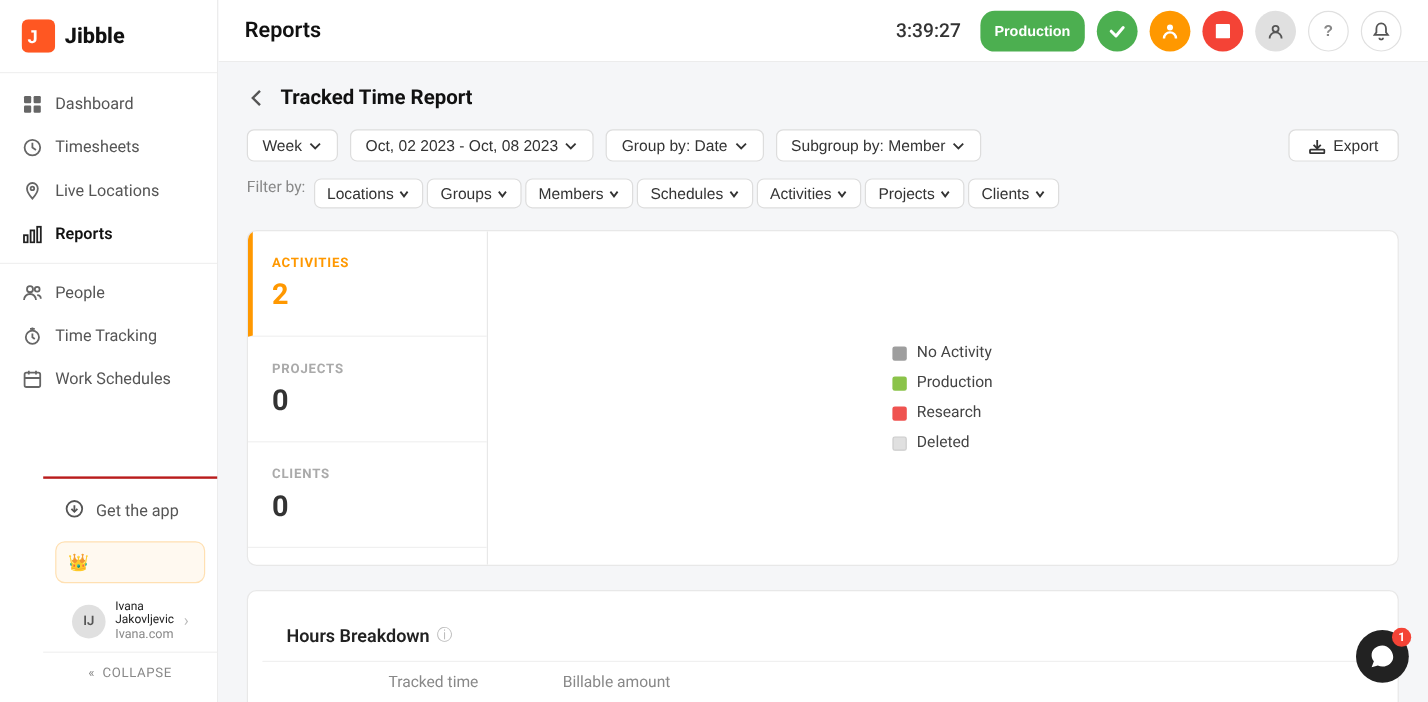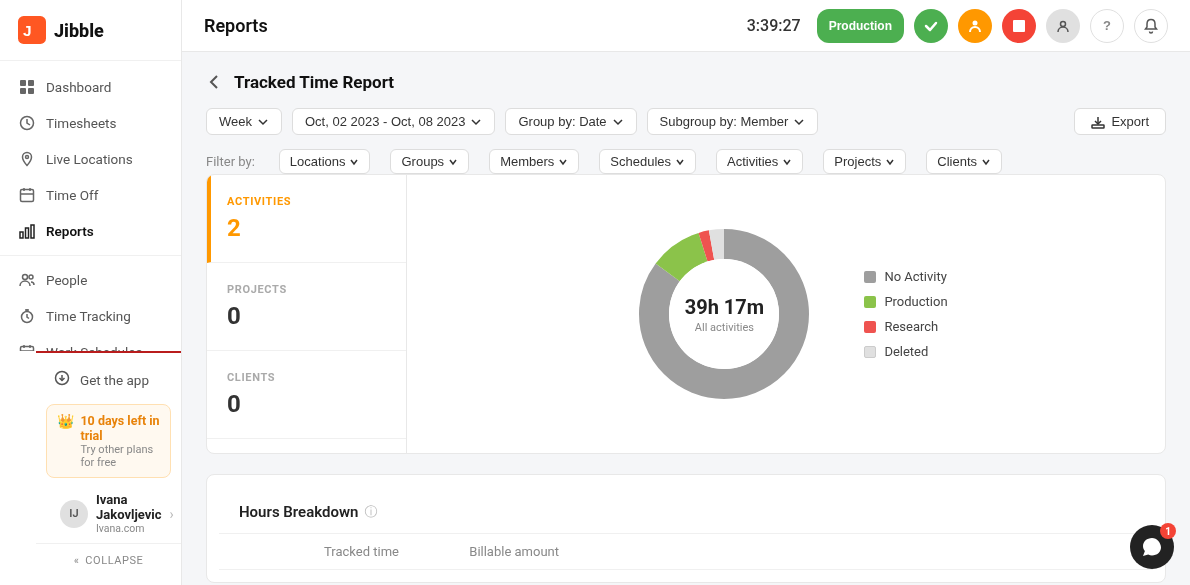--- a/index.html
+++ b/index.html
@@ -16,21 +16,21 @@
     .nav-item.active .nav-icon { color: #222; }
     .nav-divider { height: 1px; background: #f0f0f0; margin: 6px 0; }
     .sidebar-bottom { padding: 8px 0; border-top: 2px solid #b91c1c; margin-left: 36px; }
     .get-app-item { display: flex; align-items: center; gap: 10px; padding: 9px 18px; cursor: pointer; color: #555; font-size: 13.5px; }
     .trial-banner { margin: 6px 10px; background: #fff9f0; border: 1px solid #ffe0b2; border-radius: 8px; padding: 8px 10px; display: flex; align-items: flex-start; gap: 6px; }
     .trial-text-main { font-size: 12.5px; font-weight: 700; color: #e8830a; }
     .trial-text-sub { font-size: 11px; color: #888; }
     .user-row { display: flex; align-items: center; padding: 8px 24px; cursor: pointer; gap: 8px; }
     .user-avatar { width: 28px; height: 28px; border-radius: 50%; background: #e0e0e0; display: flex; align-items: center; justify-content: center; font-size: 11px; font-weight: 600; color: #555; flex-shrink: 0; }
     .user-info { flex: 1; }
-    .user-name { font-size: 13px; font-weight: 700; color: #222; }
+    .user-name { font-size: 10px; font-weight: 400; color: #222; }
     .user-email { font-size: 10.5px; color: #888; }
     .collapse-btn { display: flex; align-items: center; justify-content: center; gap: 6px; padding: 10px 18px; cursor: pointer; color: #888; font-size: 11px; letter-spacing: 0.05em; border-top: 1px solid #f0f0f0; }
 
     
     .main { flex: 1; display: flex; flex-direction: column; overflow: hidden; background: #f5f6f8; }
 
     
     .header { background: #fff; border-bottom: 1px solid #e8e8e8; padding: 0 22px; height: 52px; display: flex; align-items: center; justify-content: space-between; flex-shrink: 0; }
     .header-title { font-size: 18px; font-weight: 600; color: #111; }
     .header-right { display: flex; align-items: center; gap: 10px; }
@@ -52,21 +52,21 @@
     .back-btn { display: flex; align-items: center; gap: 4px; cursor: pointer; color: #555; font-size: 13px; }
     .report-title { font-size: 17px; font-weight: 700; color: #111; }
 
     
     .filters-top { display: flex; align-items: center; gap: 10px; margin-bottom: 14px; flex-wrap: wrap; }
     .filter-btn { display: flex; align-items: center; gap: 5px; padding: 5px 12px; border: 1px solid #ddd; border-radius: 6px; background: #fff; cursor: pointer; font-size: 13px; color: #333; }
     .filter-btn svg { width: 12px; height: 12px; }
     .export-btn { margin-left: auto; display: flex; align-items: center; gap: 6px; padding: 5px 16px; border: 1px solid #ddd; border-radius: 6px; background: #fff; cursor: pointer; font-size: 13px; color: #333; }
 
     
-    .filter-by-row { display: flex; align-items: center; gap: 20px; flex-wrap: wrap; }
+    .filter-by-row { display: flex; gap: 3px; margin-bottom: 18px; flex-wrap: wrap; }
     .filter-label { font-size: 13px; color: #888; margin-right: 4px; }
     .filter-tag { display: flex; align-items: center; gap: 4px; padding: 4px 10px; border: 1px solid #ddd; border-radius: 6px; background: #fff; cursor: pointer; font-size: 13px; color: #333; }
 
     
     .stats-chart-row { display: flex; background: #fff; border-radius: 8px; border: 1px solid #e8e8e8; overflow: hidden; margin-bottom: 20px; min-height: 280px; }
     .stats-panel { width: 200px; border-right: 1px solid #e8e8e8; flex-shrink: 0; }
     .stat-card { padding: 20px 20px; border-bottom: 1px solid #f0f0f0; }
     .stat-card.active-card { border-left: 4px solid #ff9800; padding-left: 16px; }
     .stat-label { font-size: 11px; font-weight: 700; letter-spacing: 0.06em; color: #aaa; text-transform: uppercase; margin-bottom: 6px; }
     .stat-card.active-card .stat-label { color: #ff9800; }
@@ -138,31 +138,20 @@
     <div class="nav-item">
       <span class="nav-icon">
         <svg width="16" height="16" viewBox="0 0 16 16" fill="none" stroke="currentColor" stroke-width="1.5">
             <path d="M8 1.5C5.5 1.5 3.5 3.5 3.5 6c0 3.5 4.5 8.5 4.5 8.5S12.5 9.5 12.5 6c0-2.5-2-4.5-4.5-4.5z"></path>
             <circle cx="8" cy="6" r="1.5"></circle>
           </svg>
       </span>
       <span>Live Locations</span>
     </div>
 
-    <div class="nav-item">
-      <span class="nav-icon">
-        <svg width="16" height="16" viewBox="0 0 16 16" fill="none" stroke="currentColor" stroke-width="1.5">
-            <rect x="1.5" y="2.5" width="13" height="12" rx="1.5"></rect>
-            <line x1="5" y1="1" x2="5" y2="4"></line>
-            <line x1="11" y1="1" x2="11" y2="4"></line>
-            <line x1="1.5" y1="7" x2="14.5" y2="7"></line>
-          </svg>
-      </span>
-      <span>Time Off</span>
-    </div>
 
     <div class="nav-item active">
       <span class="nav-icon">
         <svg width="16" height="16" viewBox="0 0 16 16" fill="none" stroke="currentColor" stroke-width="1.5">
             <rect x="1" y="9" width="3" height="6"></rect>
             <rect x="6.5" y="5" width="3" height="10"></rect>
             <rect x="12" y="2" width="3" height="13"></rect>
           </svg>
       </span>
       <span>Reports</span>
@@ -216,24 +205,20 @@
             <circle cx="8" cy="8" r="6.5"></circle>
             <polyline points="5.5,8 8,10.5 10.5,8"></polyline>
             <line x1="8" y1="5" x2="8" y2="10.5"></line>
           </svg>
       </span>
       <span>Get the app</span>
     </div>
 
     <div class="trial-banner">
       <span style="font-size:14px;">👑</span>
-      <div>
-        <div class="trial-text-main">10 days left in trial</div>
-        <div class="trial-text-sub">Try other plans for free</div>
-      </div>
     </div>
 
     <div class="user-row">
       <div class="user-avatar">IJ</div>
       <div class="user-info">
         <div class="user-name">Ivana Jakovljevic</div>
         <div class="user-email">Ivana.com</div>
       </div>
       <span style="color:#bbb;font-size:14px;">›</span>
     </div>
@@ -387,34 +372,20 @@
             <div class="stat-label">PROJECTS</div>
             <div class="stat-value">0</div>
           </div>
           <div class="stat-card">
             <div class="stat-label">CLIENTS</div>
             <div class="stat-value">0</div>
           </div>
         </div>
 
         <div class="chart-panel">
-          <div class="donut-container">
-            <svg width="200" height="200" viewBox="0 0 200 200">
-
-              <circle cx="100" cy="100" r="70" fill="none" stroke="#9e9e9e" stroke-width="30" stroke-dasharray="373.8 439.8" stroke-dashoffset="0" transform="rotate(-90 100 100)"></circle>
-              <circle cx="100" cy="100" r="70" fill="none" stroke="#8bc34a" stroke-width="30" stroke-dasharray="44.0 439.8" stroke-dashoffset="-373.8" transform="rotate(-90 100 100)"></circle>
-              <circle cx="100" cy="100" r="70" fill="none" stroke="#ef5350" stroke-width="30" stroke-dasharray="8.8 439.8" stroke-dashoffset="-417.8" transform="rotate(-90 100 100)"></circle>
-              <circle cx="100" cy="100" r="70" fill="none" stroke="#e0e0e0" stroke-width="30" stroke-dasharray="13.2 439.8" stroke-dashoffset="-426.6" transform="rotate(-90 100 100)"></circle>
-              <circle cx="100" cy="100" r="55" fill="white"></circle>
-            </svg>
-            <div class="donut-center">
-              <div class="donut-center-time">39h 17m</div>
-              <div class="donut-center-label">All activities</div>
-            </div>
-          </div>
 
           <div class="chart-legend">
             <div class="legend-item">
               <div class="legend-dot" style="background:#9e9e9e;"></div>
               <span>No Activity</span>
             </div>
             <div class="legend-item">
               <div class="legend-dot" style="background:#8bc34a;"></div>
               <span>Production</span>
             </div>

